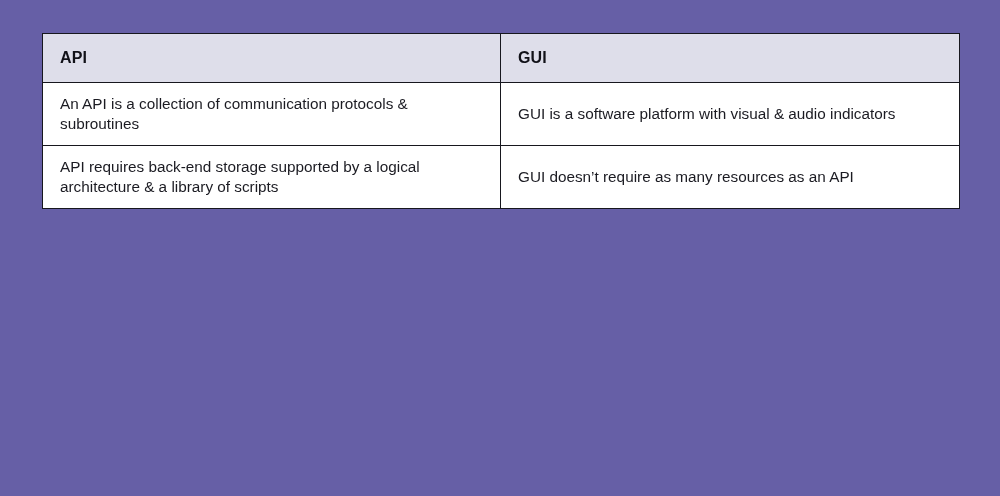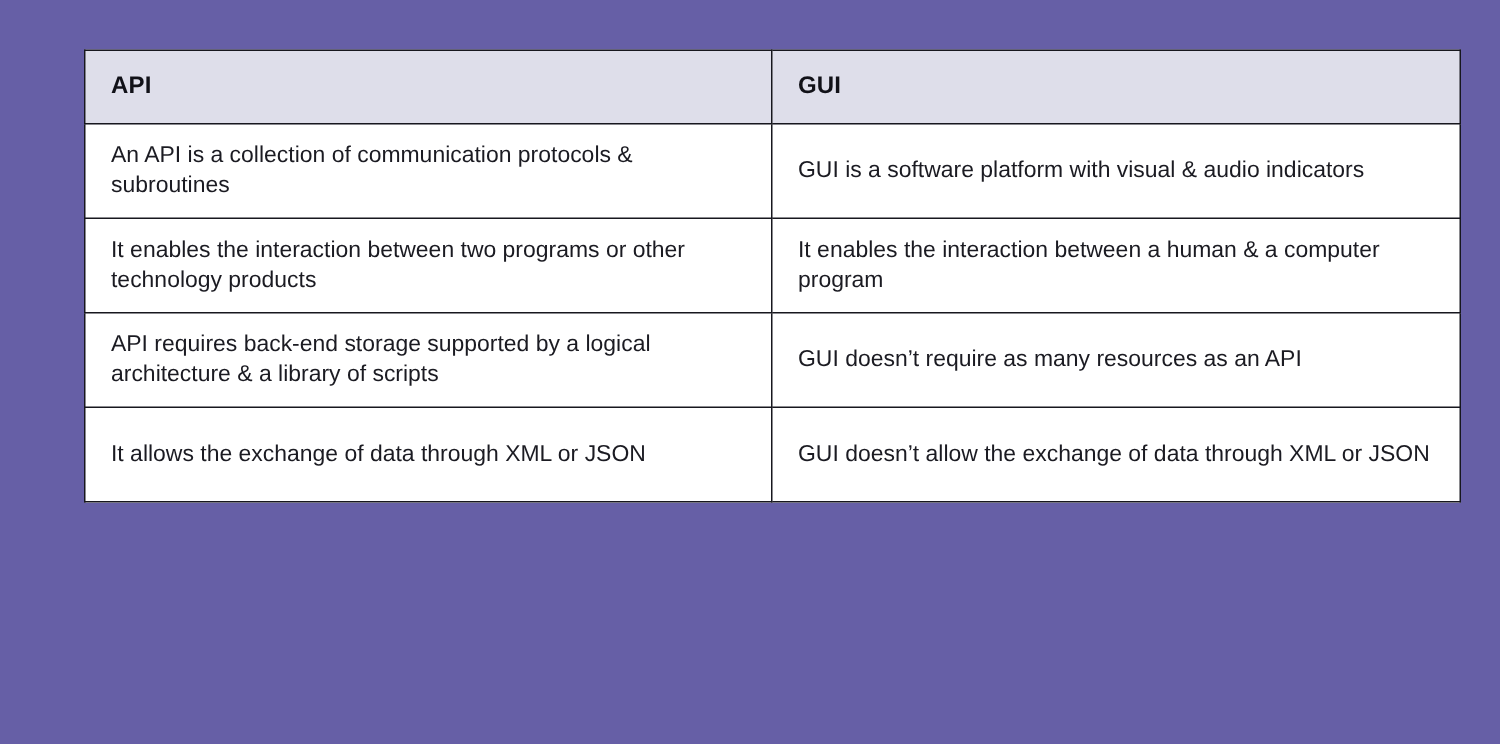--- a/index.html
+++ b/index.html
@@ -18,21 +18,21 @@
   #page {
     position: relative;
     width: 1000px;
     height: 496px;
     background: #665FA6;
     box-sizing: border-box;
   }
 
   #comparison-table {
     position: absolute;
-    left: 56px;
+    left: 42px;
     top: 33px;
     width: 917px;
     border-collapse: collapse;
     table-layout: fixed;
     background: #ffffff;
     border: 1px solid #17171e;
   }
 
   #comparison-table col.col-api   { width: 458px; }
   #comparison-table col.col-gui   { width: 459px; }
@@ -96,38 +96,22 @@
       <tr>
         <td>
           <span class="cell-text">An API is a collection of communication protocols &amp; subroutines</span>
         </td>
         <td>
           <span class="cell-text">GUI is a software platform with visual &amp; audio indicators</span>
         </td>
       </tr>
       <tr>
         <td>
-          <span class="cell-text">It enables the interaction between two programs or other technology products</span>
-        </td>
-        <td>
-          <span class="cell-text">It enables the interaction between a human &amp; a computer program</span>
-        </td>
-      </tr>
-      <tr>
-        <td>
           <span class="cell-text">API requires back-end storage supported by a logical architecture &amp; a library of scripts</span>
         </td>
         <td>
           <span class="cell-text">GUI doesn’t require as many resources as an API</span>
-        </td>
-      </tr>
-      <tr>
-        <td>
-          <span class="cell-text">It allows the exchange of data through XML or JSON</span>
-        </td>
-        <td>
-          <span class="cell-text">GUI doesn’t allow the exchange of data through XML or JSON</span>
         </td>
       </tr>
     </tbody>
   </table>
 
 </div>
 
 </body></html>

